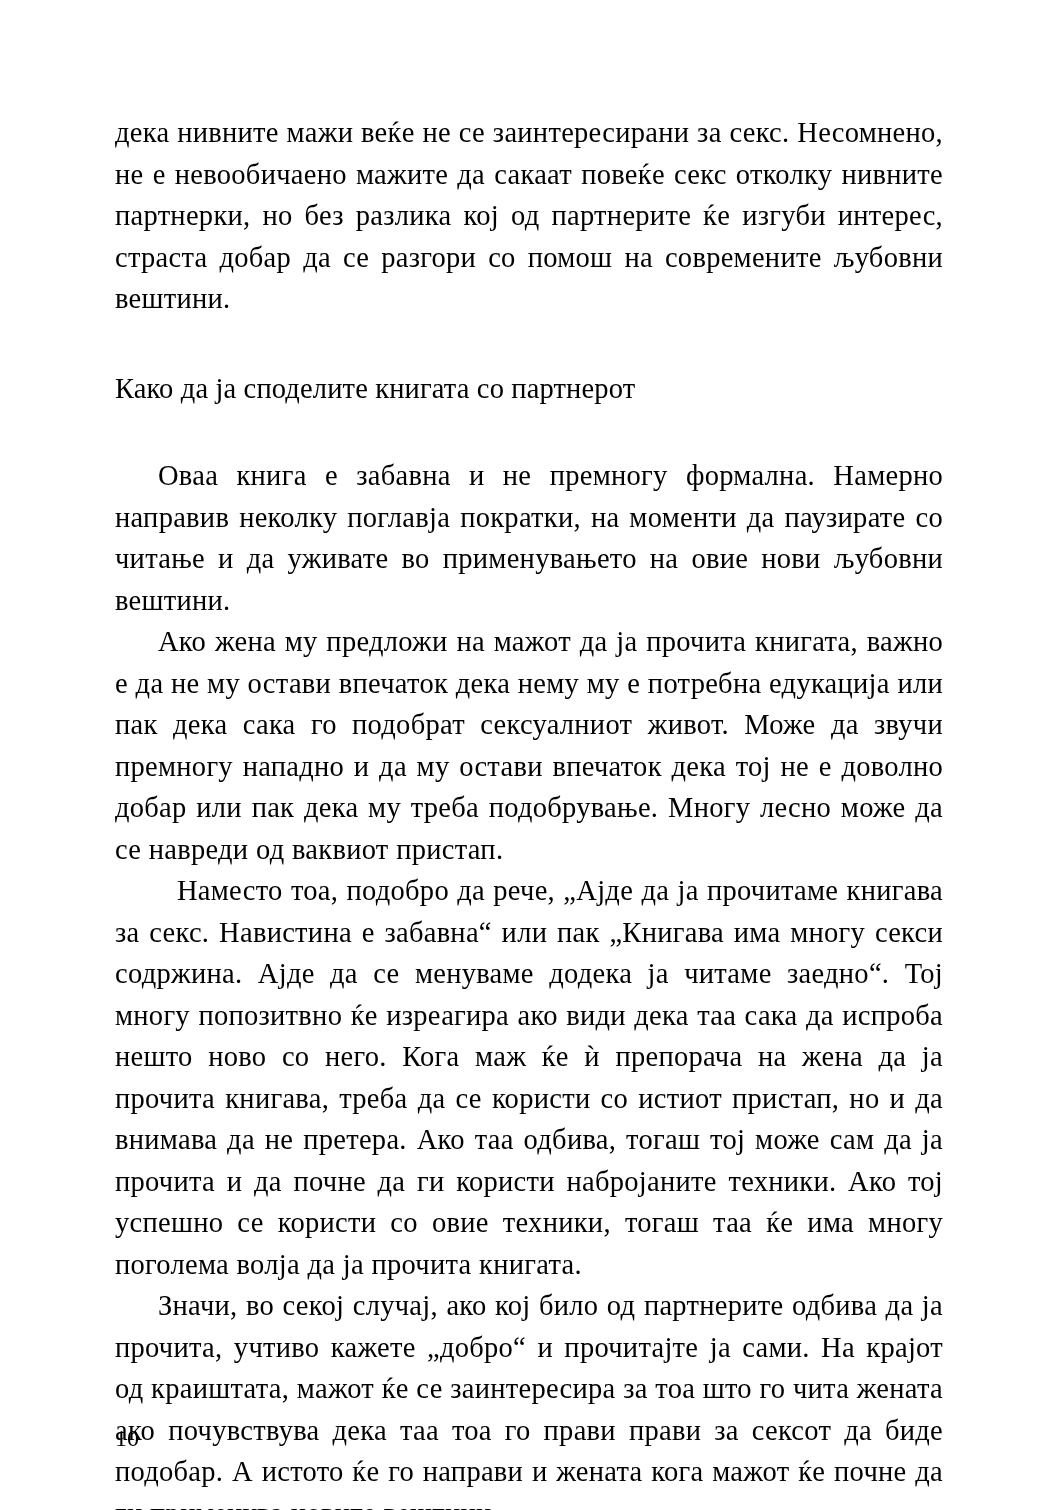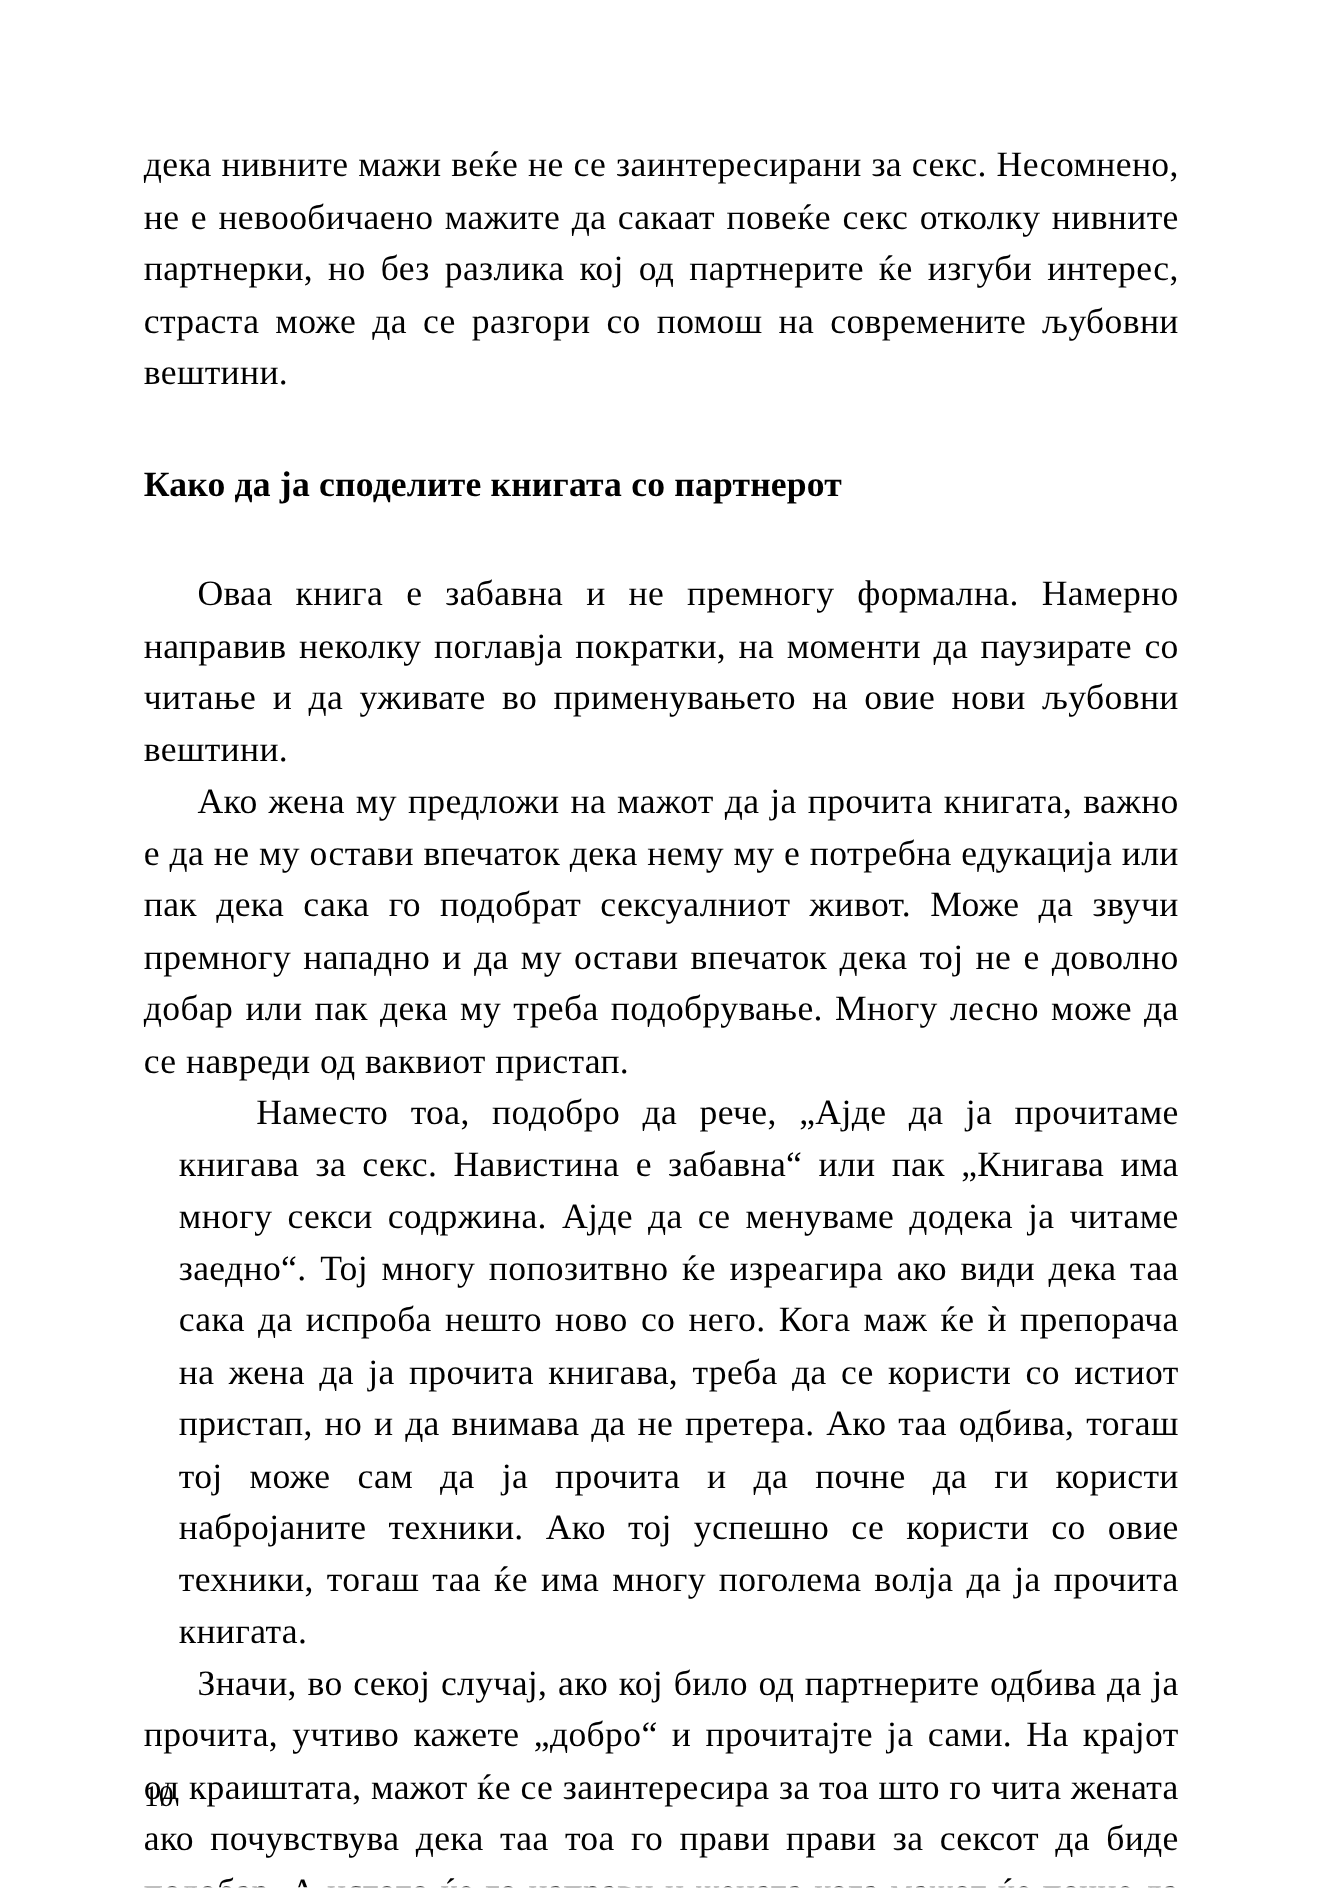--- a/index.html
+++ b/index.html
@@ -39,27 +39,26 @@
     word-spacing: 0.005em;
   }
   .para.flush {
     text-indent: 0;
   }
   .para.indent {
     text-indent: 43px;
   }
   .para.indent-wide {
     text-indent: 62px;
-    margin-left: 28px;
   }
   .section-heading {
     margin: 0;
     font-size: 28.5px;
     line-height: 41.5px;
-    font-weight: bold;
+    font-weight: normal;
     text-align: left;
     letter-spacing: 0.005em;
   }
   .gap-before-heading {
     height: 48px;
   }
   .gap-after-heading {
     height: 46px;
   }
   .folio {
@@ -71,21 +70,21 @@
     font-family: "Liberation Serif", "DejaVu Serif", serif;
   }
 </style>
 </head>
 <body>
 
 <div class="page">
 
   <div class="text-column">
 
-    <p class="para flush">дека нивните мажи веќе не се заинтересирани за секс. Несомнено, не е невообичаено мажите да сакаат повеќе секс отколку нивните партнерки, но без разлика кој од партнерите ќе изгуби интерес, страста може да се разгори со помош на современите љубовни вештини.</p>
+    <p class="para flush">дека нивните мажи веќе не се заинтересирани за секс. Несомнено, не е невообичаено мажите да сакаат повеќе секс отколку нивните партнерки, но без разлика кој од партнерите ќе изгуби интерес, страста добар да се разгори со помош на современите љубовни вештини.</p>
 
     <div class="gap-before-heading"></div>
 
     <h2 class="section-heading">Како да ја споделите книгата со партнерот</h2>
 
     <div class="gap-after-heading"></div>
 
     <p class="para indent">Оваа книга е забавна и не премногу формална. Намерно направив неколку поглавја пократки, на моменти да паузирате со читање и да уживате во применувањето на овие нови љубовни вештини.</p>
 
     <p class="para indent">Ако жена му предложи на мажот да ја прочита книгата, важно е да не му остави впечаток дека нему му е потребна едукација или пак дека сака го подобрат сексуалниот живот. Може да звучи премногу нападно и да му остави впечаток дека тој не е доволно добар или пак дека му треба подобрување. Многу лесно може да се навреди од ваквиот пристап.</p>

